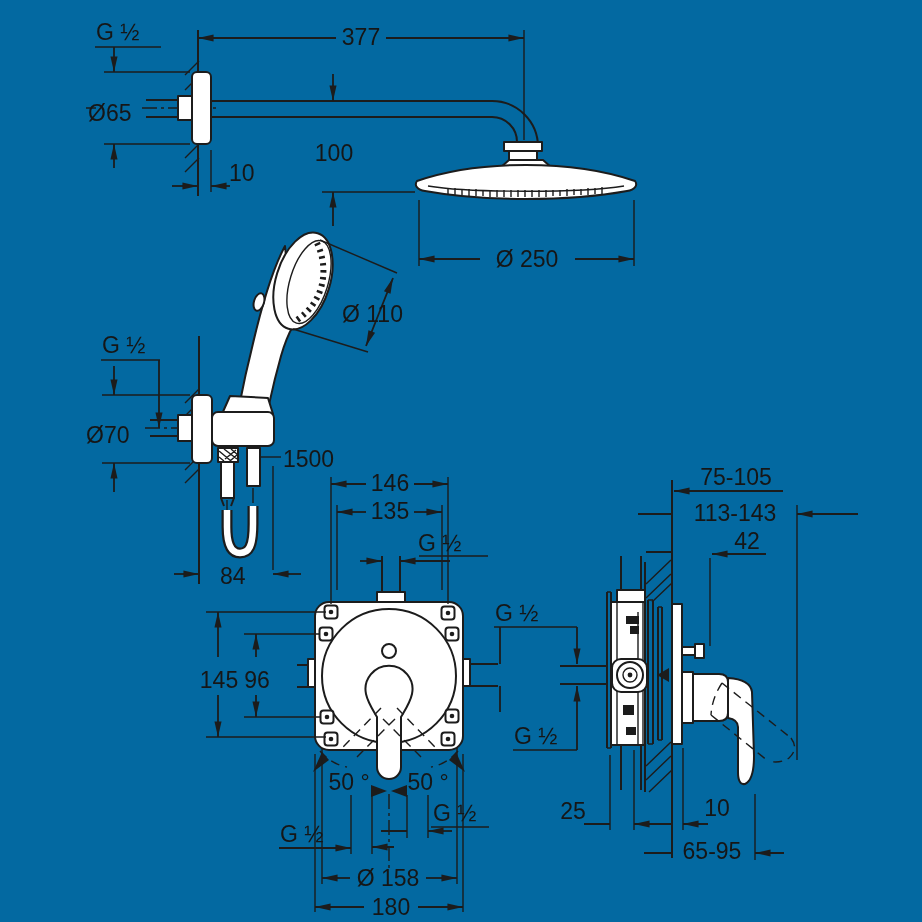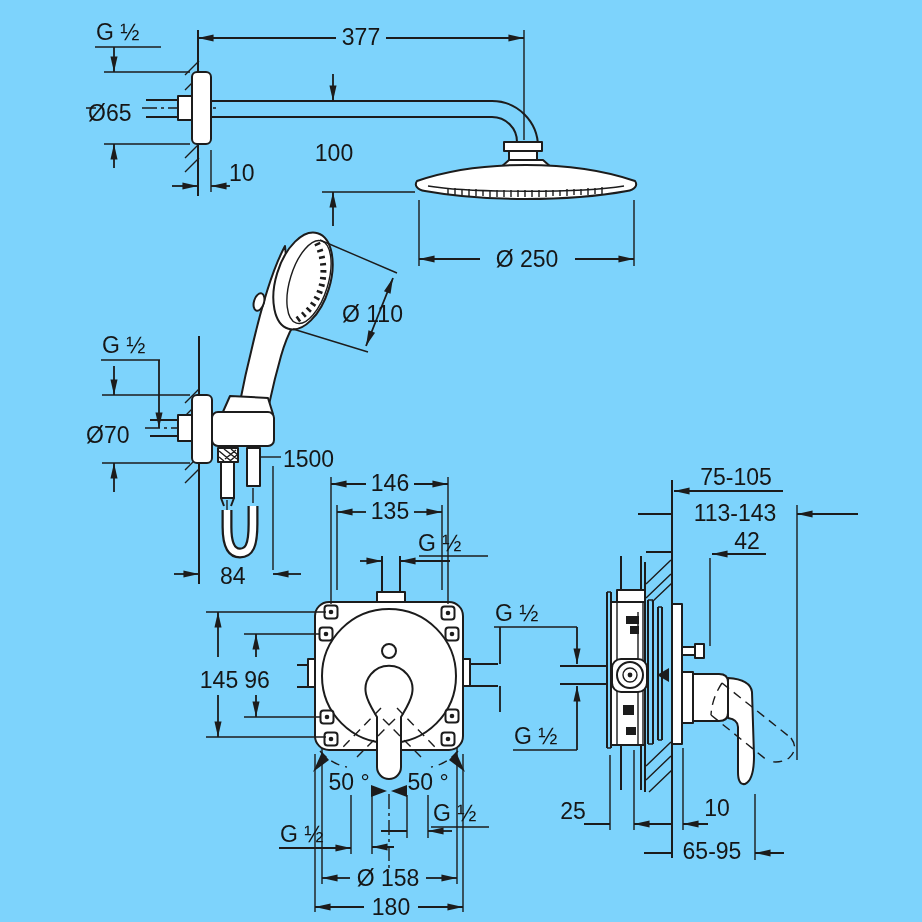--- a/index.html
+++ b/index.html
@@ -1,16 +1,16 @@
 <!DOCTYPE html>
 <html><head>
 <meta charset="utf-8">
 <style>
   html,body{margin:0;padding:0;background:#fff;}
-  .stage{position:relative;width:922px;height:922px;background:#7dd3fc;overflow:hidden;
+  .stage{position:relative;width:922px;height:922px;background:#0369a1;overflow:hidden;
          font-family:"Liberation Sans", sans-serif;}
   svg{display:block;}
   .s2{stroke:#1c1c1c;stroke-width:2;fill:none;stroke-linejoin:round;stroke-linecap:butt;}
   .s1{stroke:#1c1c1c;stroke-width:1.4;fill:none;stroke-linejoin:round;}
   .dim{stroke:#1c1c1c;stroke-width:1.8;fill:none;}
   .fw{fill:#ffffff;stroke:#1c1c1c;stroke-width:2;stroke-linejoin:round;}
   .fb{fill:#1c1c1c;stroke:none;}
   .dash{stroke-dasharray:9 6;}
   .dd{stroke-dasharray:15 4 3 4;}
   .dots{stroke:#1c1c1c;stroke-width:6;fill:none;stroke-dasharray:2.5 4.5;}

